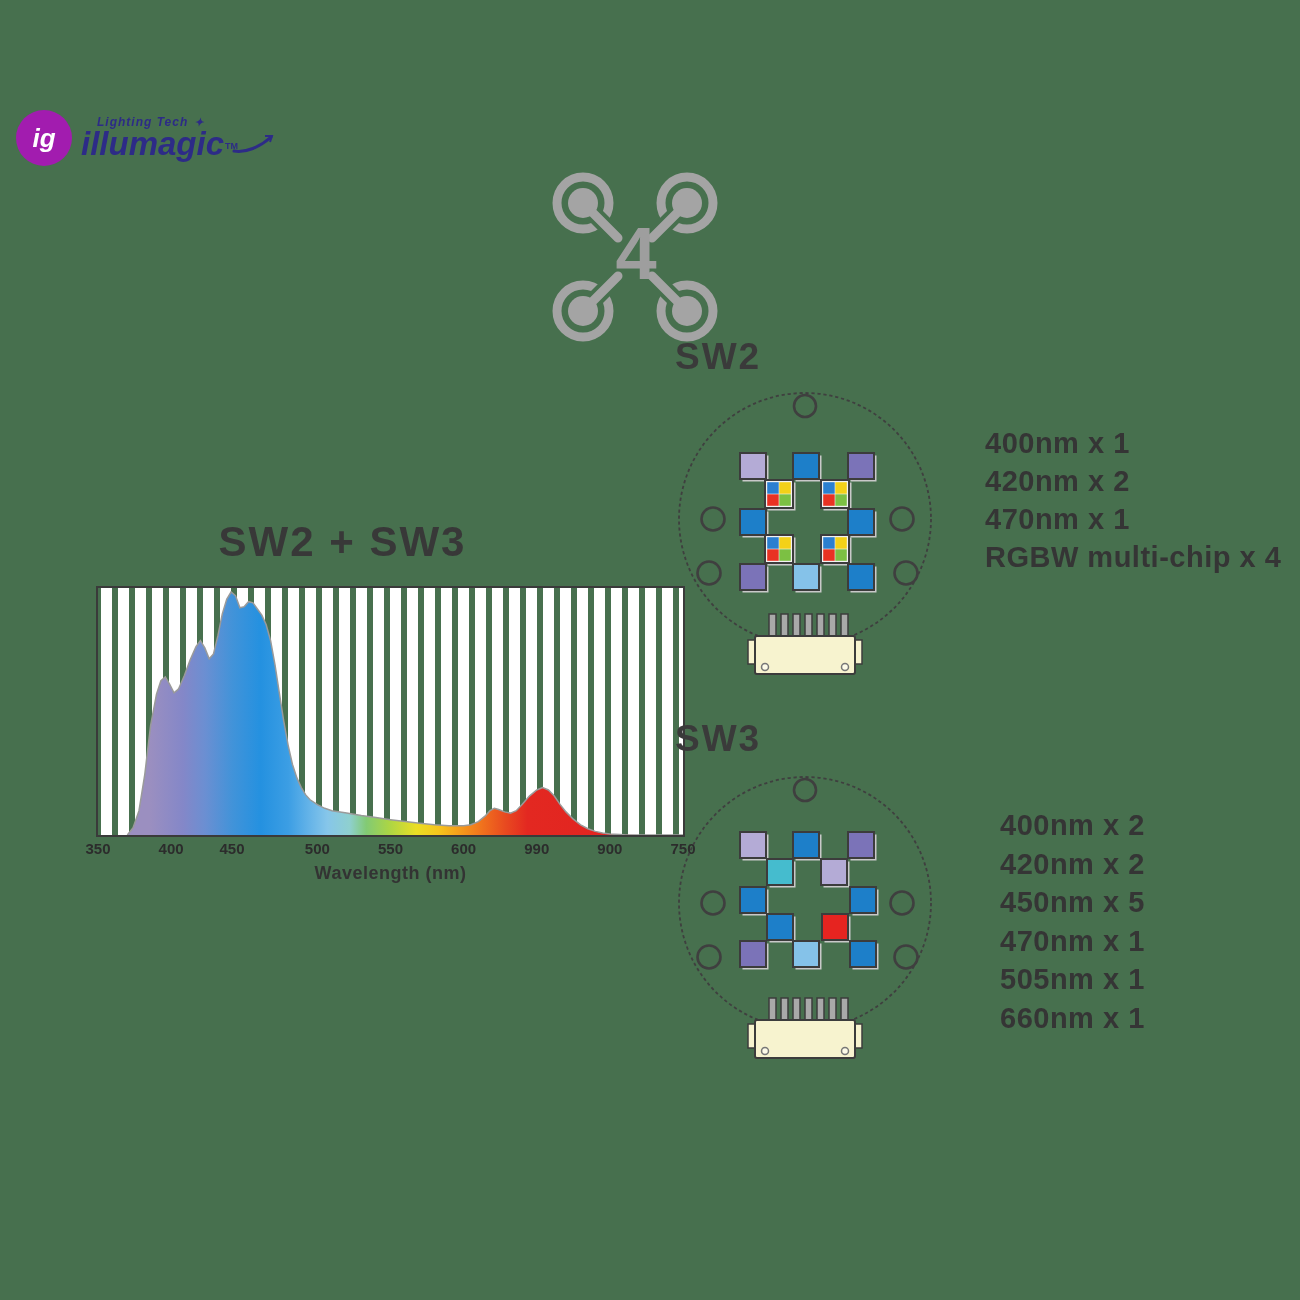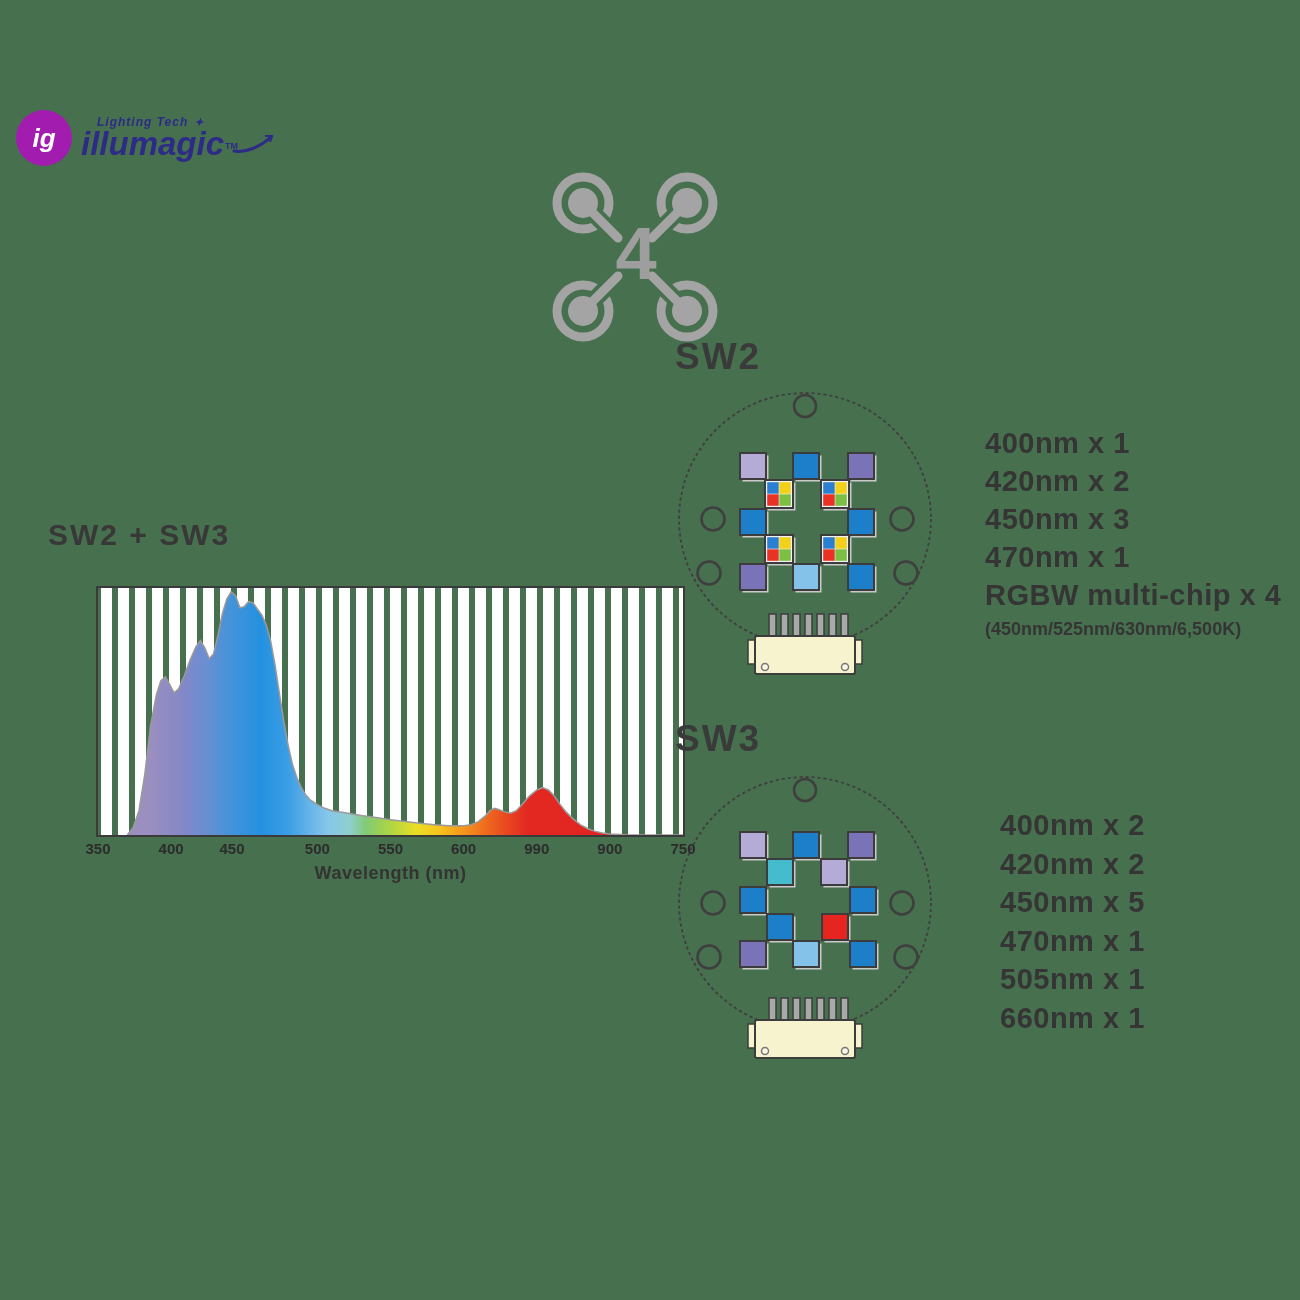--- a/index.html
+++ b/index.html
@@ -22,22 +22,22 @@
   .logo-brand{font-size:33px;font-weight:bold;font-style:italic;line-height:32px;display:flex;align-items:flex-start;}
   .logo-tm{font-size:9px;font-style:normal;margin-top:2px;margin-left:1px;}
   .logo-swoosh{margin-left:-6px;margin-top:6px;}
 
   
   #quad-svg{position:absolute;left:540px;top:158px;}
   #quad-num{font-weight:bold;}
 
   
   .chart-title{
-    position:absolute;left:48px;top:518px;width:589px;text-align:left;
-    font-size:30px;font-weight:bold;color:#383838;letter-spacing:2px;
+    position:absolute;left:48px;top:518px;width:589px;text-align:center;
+    font-size:42px;font-weight:bold;color:#383838;letter-spacing:2px;
   }
   .chart-wrap{position:absolute;left:48px;top:586px;width:589px;margin-left:48px;}
   #spectrum-svg{display:block;border:2px solid #3a3a3a;background:transparent;}
   .chart-ticks{position:relative;height:22px;}
   .tick{
     position:absolute;top:3px;transform:translateX(-50%);
     font-size:15px;font-weight:bold;color:#2c2c2c;
   }
   .chart-xlabel{
     width:100%;text-align:center;margin-top:4px;
@@ -281,24 +281,22 @@
       </g>
       <g>
         <rect x="175.5" y="178.5" width="26" height="26" fill="#c9c9c9"></rect>
         <rect x="173" y="176" width="26" height="26" stroke="#3c3c3c" stroke-width="2" fill="#1d7fc9"></rect>
       </g>
     </g>
 </svg>
 <div class="spec-list" id="sw2-specs">
     <div class="spec-line">400nm x 1</div>
     <div class="spec-line">420nm x 2</div>
-    <div class="spec-line">450nm x 3</div>
     <div class="spec-line">470nm x 1</div>
     <div class="spec-line">RGBW multi-chip x 4</div>
-    <div class="spec-note">(450nm/525nm/630nm/6,500K)</div>
   </div>
 
 <div class="puck-title" id="sw3-title">SW3</div>
 <svg class="puck-svg" id="sw3-puck" width="260" height="300" viewBox="0 0 260 300">
   <circle cx="130" cy="131" r="126" fill="none" stroke="#3f3f3f" stroke-width="1.8" stroke-dasharray="3.2 2.8"></circle>
   <g fill="none" stroke="#3f3f3f" stroke-width="2.6">
     <circle cx="130" cy="18" r="11"></circle>
     <circle cx="38" cy="131" r="11.5"></circle>
       <circle cx="227" cy="131" r="11.5"></circle>
     <circle cx="34" cy="185" r="11.5"></circle>

